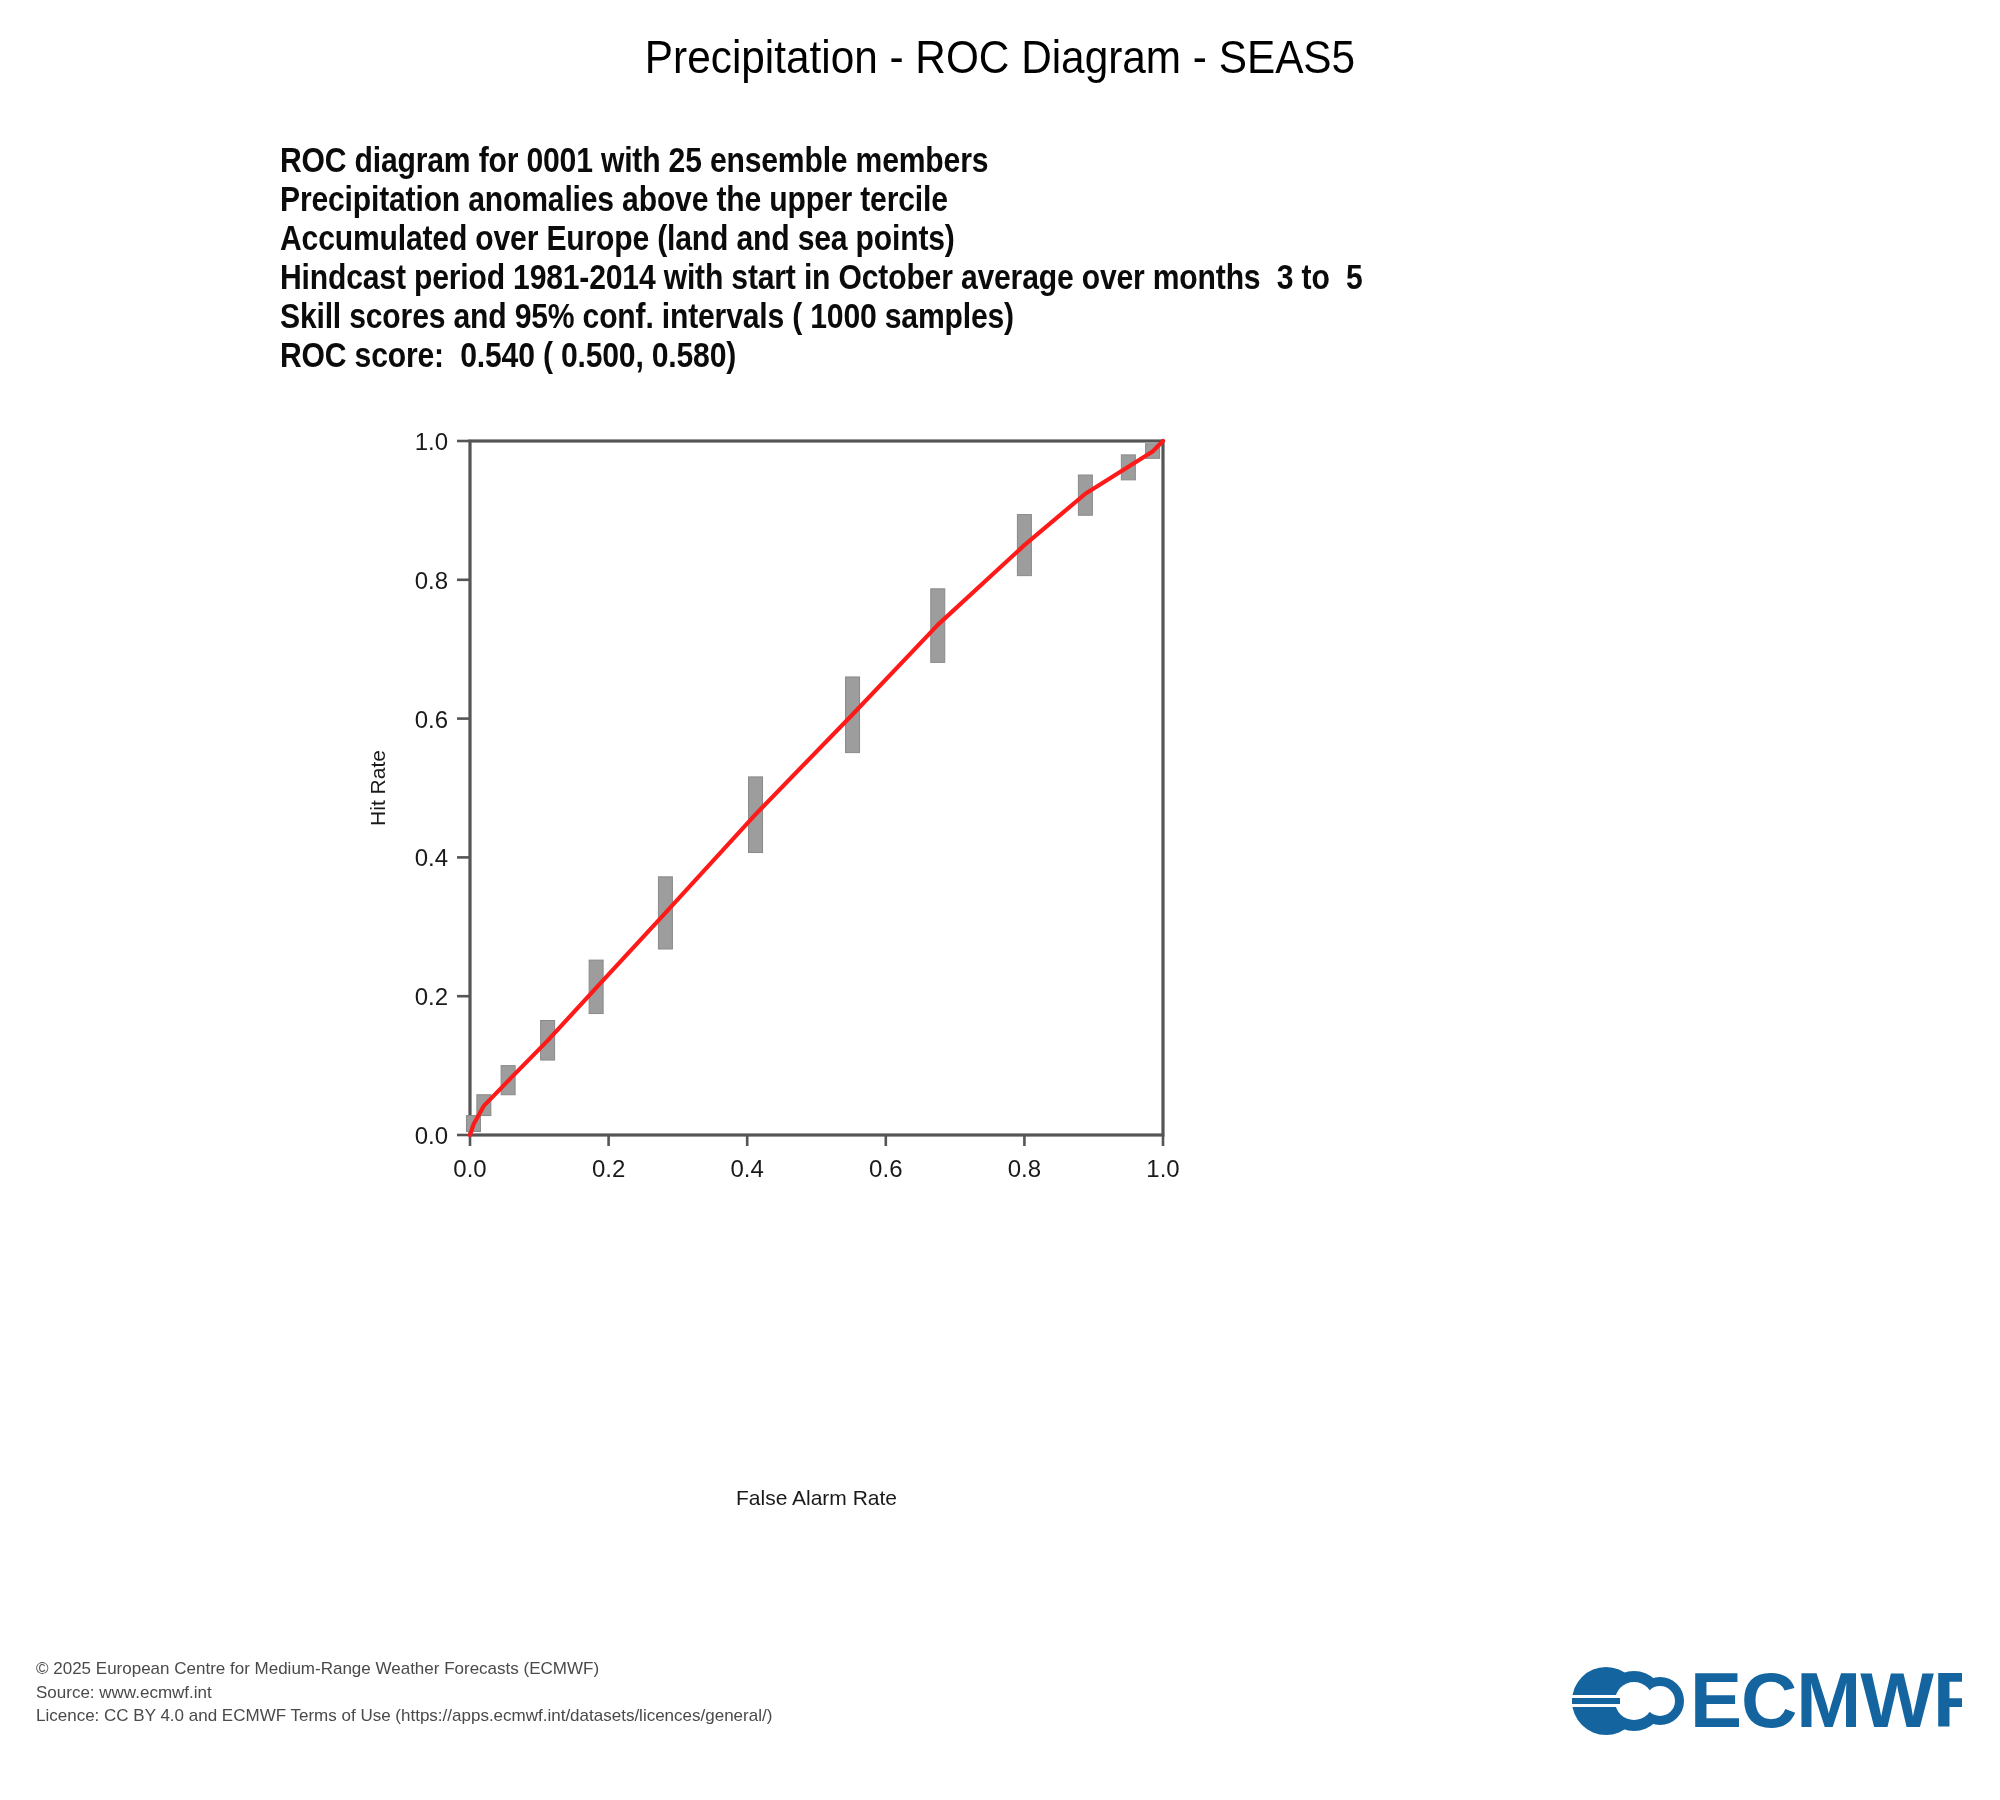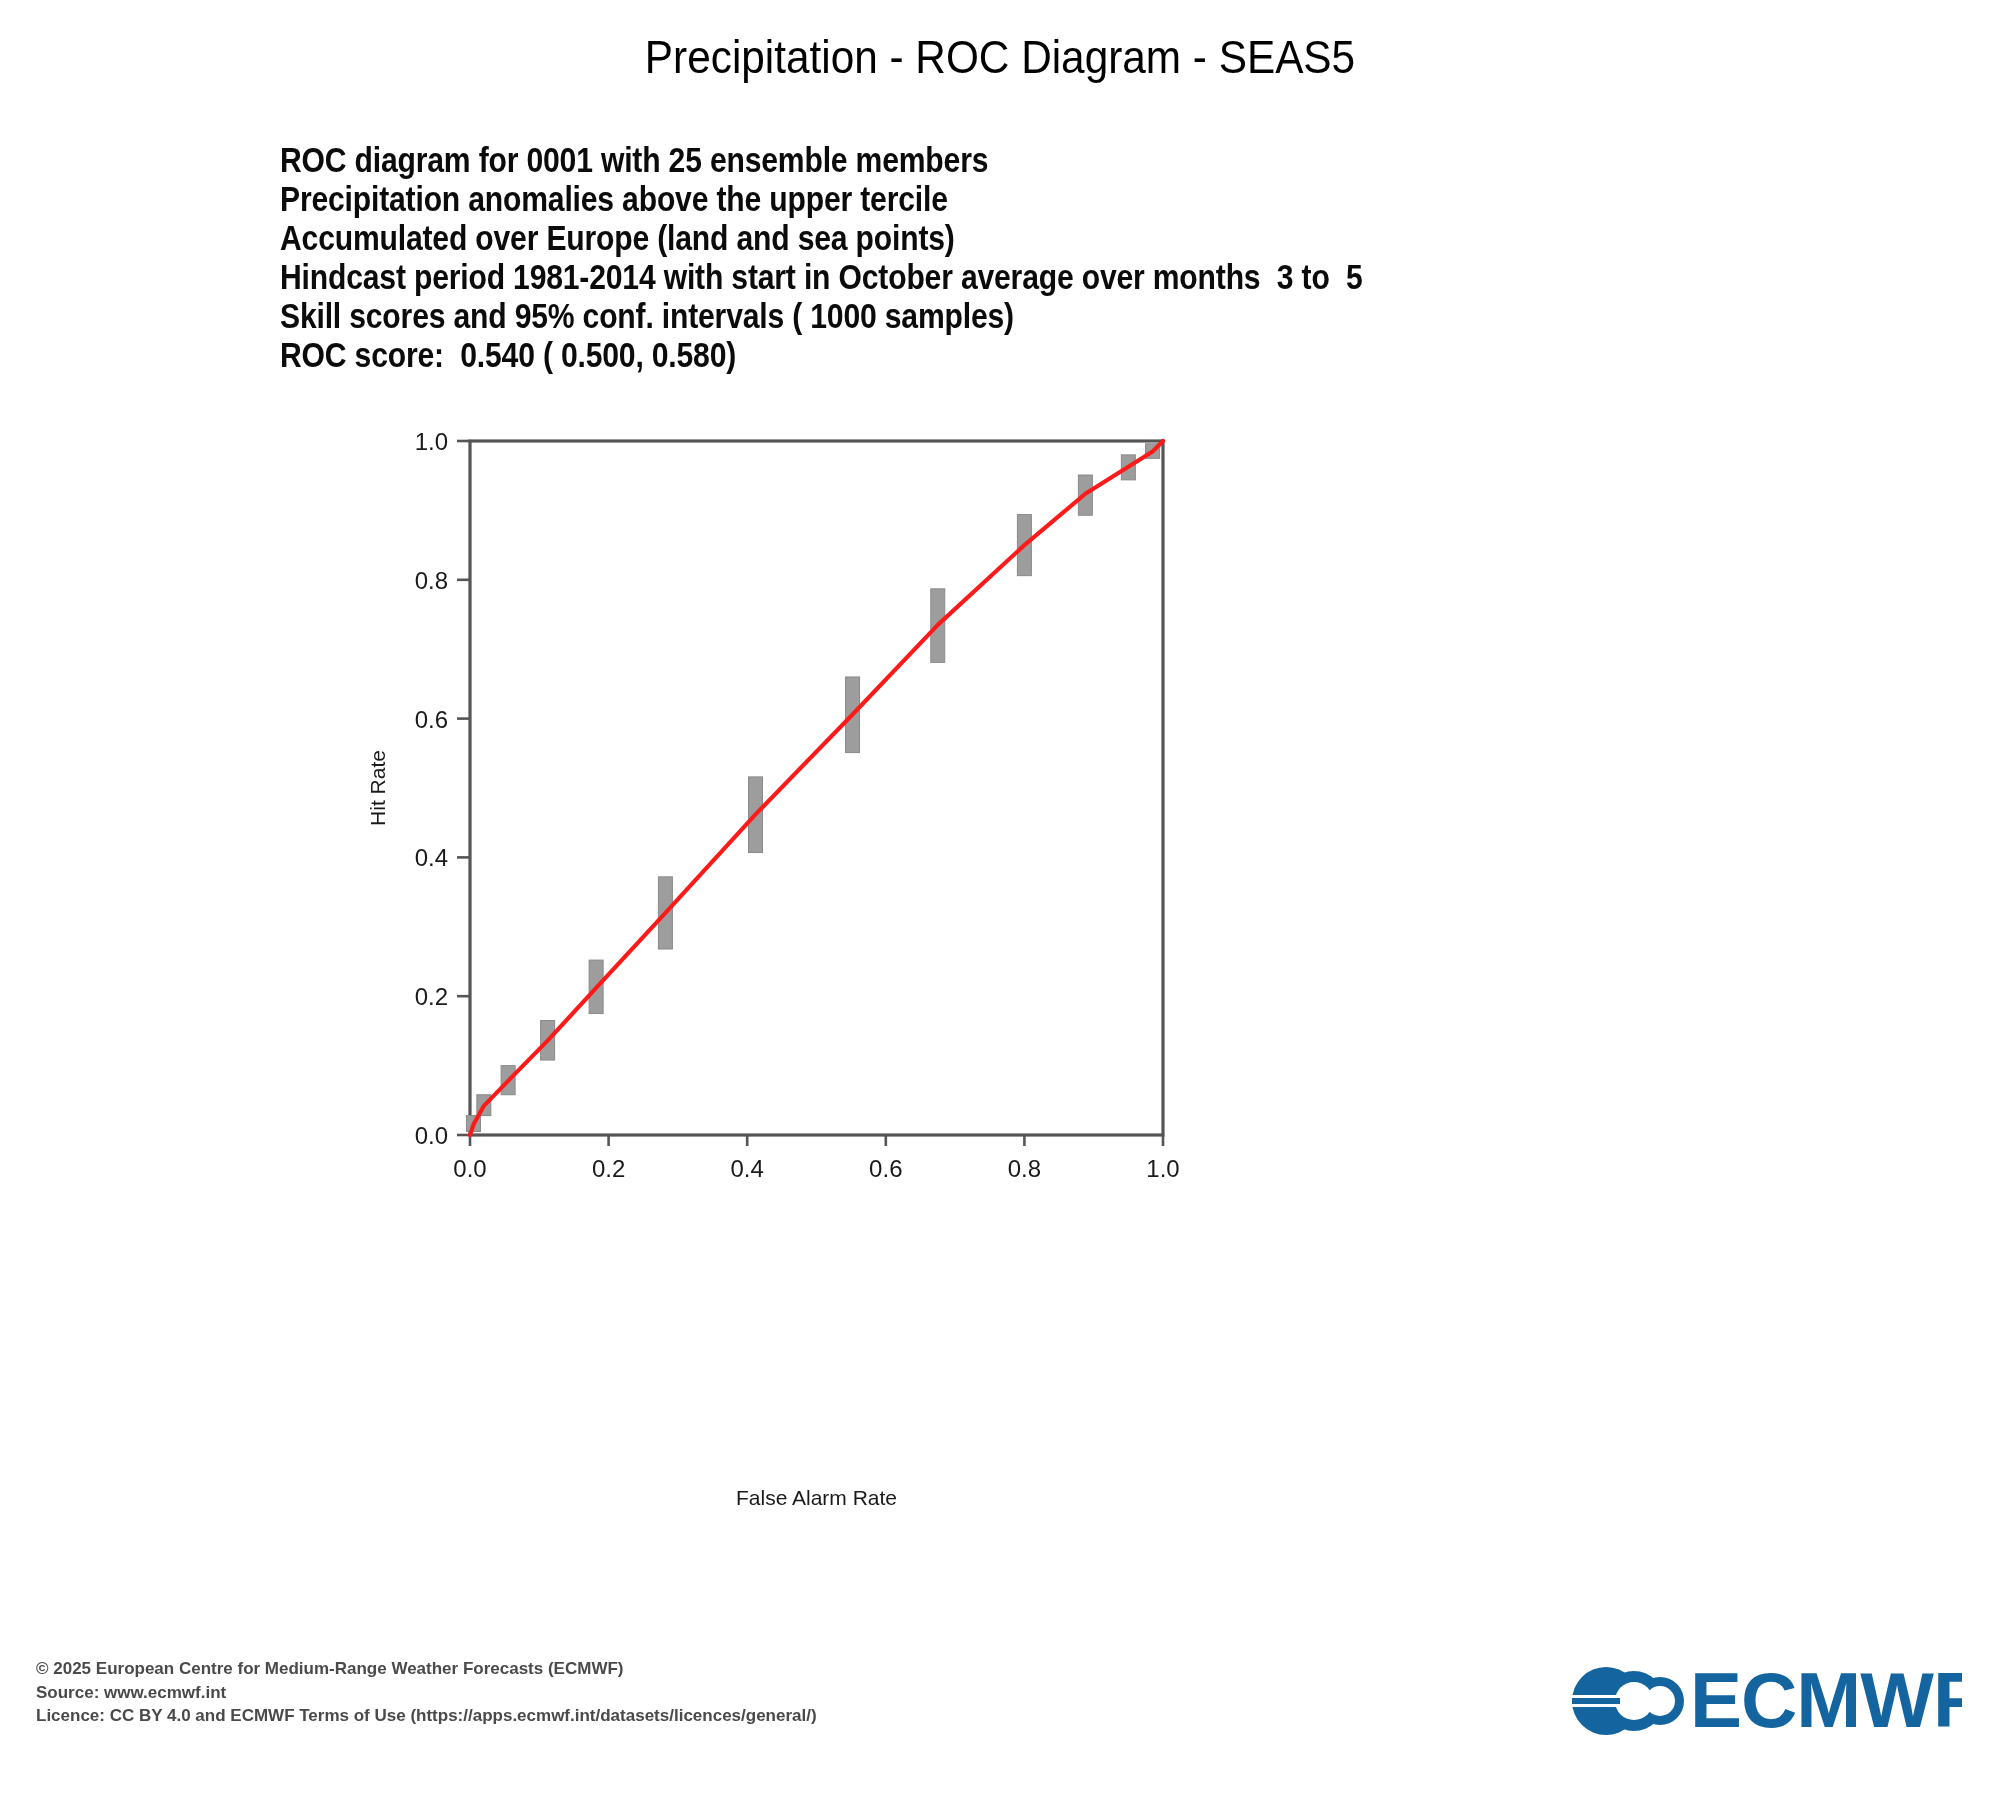--- a/index.html
+++ b/index.html
@@ -65,21 +65,21 @@
   
   #footer-text {
     position: absolute;
     left: 36px;
     top: 1657px;
     font-family: "Liberation Sans", sans-serif;
     font-size: 17px;
     line-height: 23.5px;
     color: #4a4a4a;
   }
-  #footer-text div { white-space: pre; font-weight: bold; }
+  #footer-text div { white-space: pre; }
 
   #logo {
     position: absolute;
     right: 38px;
     top: 1655px;
     width: 390px;
     height: 92px;
   }
 </style>
 </head>

